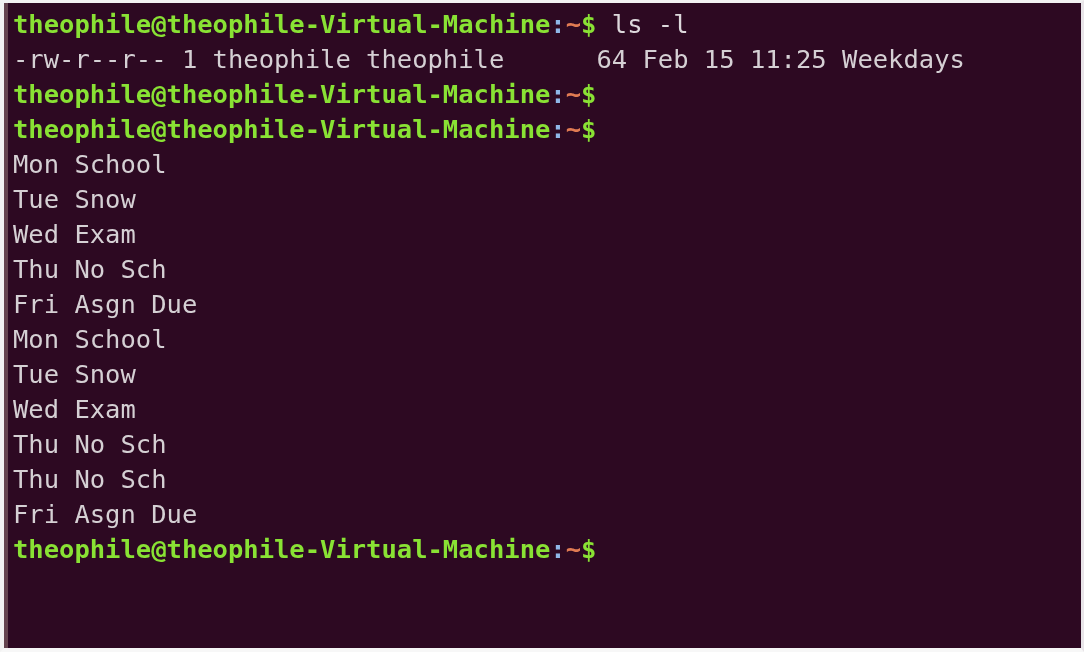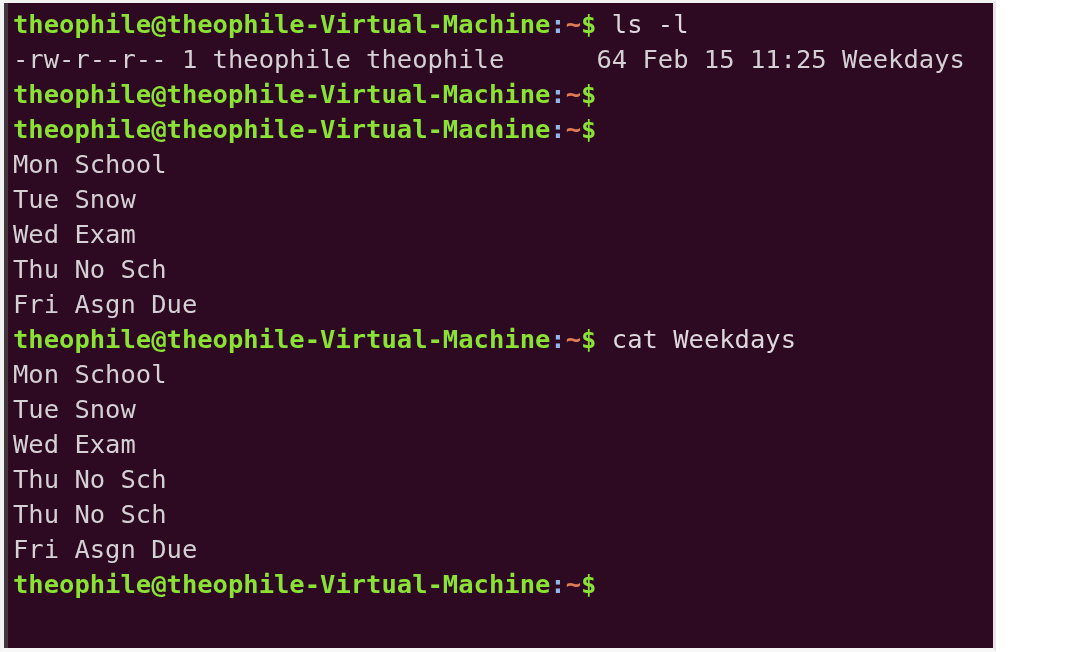--- a/index.html
+++ b/index.html
@@ -11,23 +11,23 @@
     width: 1084px;
     height: 652px;
     overflow: hidden;
     font-family: "DejaVu Sans Mono", monospace;
   }
 
   
   #terminal-window {
     position: relative;
     box-sizing: border-box;
-    width: 996px;
+    width: 1084px;
     height: 652px;
-    background: #14532d;
+    background: #fca5a5;
     border-top: 3px solid #f2f2f2;
     border-left: 4px solid #f2f2f2;
     border-right: 3px solid #e8e4e8;
     border-bottom: 4px solid #f7f7f7;
     overflow: hidden;
   }
 
   
   #left-rail {
     position: absolute;
@@ -78,21 +78,20 @@
   <div id="screen">
       <div class="line prompt-line"><span class="ps-user">theophile@theophile-Virtual-Machine</span><span class="ps-colon">:</span><span class="ps-path">~</span><span class="ps-dollar">$</span><span class="cmd"> ls -l</span></div>
       <div class="line"><span class="out">-rw-r--r-- 1 theophile theophile      64 Feb 15 11:25 Weekdays</span></div>
       <div class="line prompt-line"><span class="ps-user">theophile@theophile-Virtual-Machine</span><span class="ps-colon">:</span><span class="ps-path">~</span><span class="ps-dollar">$</span><span class="cmd"></span></div>
       <div class="line prompt-line"><span class="ps-user">theophile@theophile-Virtual-Machine</span><span class="ps-colon">:</span><span class="ps-path">~</span><span class="ps-dollar">$</span><span class="cmd"></span></div>
       <div class="line"><span class="out">Mon School</span></div>
       <div class="line"><span class="out">Tue Snow</span></div>
       <div class="line"><span class="out">Wed Exam</span></div>
       <div class="line"><span class="out">Thu No Sch</span></div>
       <div class="line"><span class="out">Fri Asgn Due</span></div>
-      <div class="line prompt-line"><span class="ps-user">theophile@theophile-Virtual-Machine</span><span class="ps-colon">:</span><span class="ps-path">~</span><span class="ps-dollar">$</span><span class="cmd"> cat Weekdays</span></div>
       <div class="line"><span class="out">Mon School</span></div>
       <div class="line"><span class="out">Tue Snow</span></div>
       <div class="line"><span class="out">Wed Exam</span></div>
       <div class="line"><span class="out">Thu No Sch</span></div>
       <div class="line"><span class="out">Thu No Sch</span></div>
       <div class="line"><span class="out">Fri Asgn Due</span></div>
       <div class="line prompt-line"><span class="ps-user">theophile@theophile-Virtual-Machine</span><span class="ps-colon">:</span><span class="ps-path">~</span><span class="ps-dollar">$</span><span class="cmd"></span></div>
     </div>
 </div>
 

